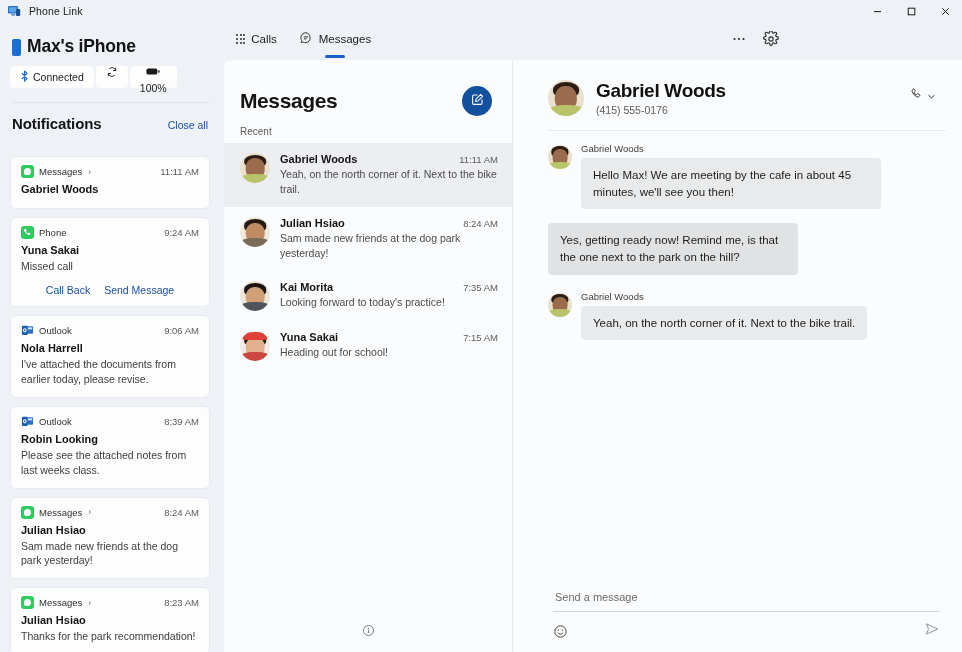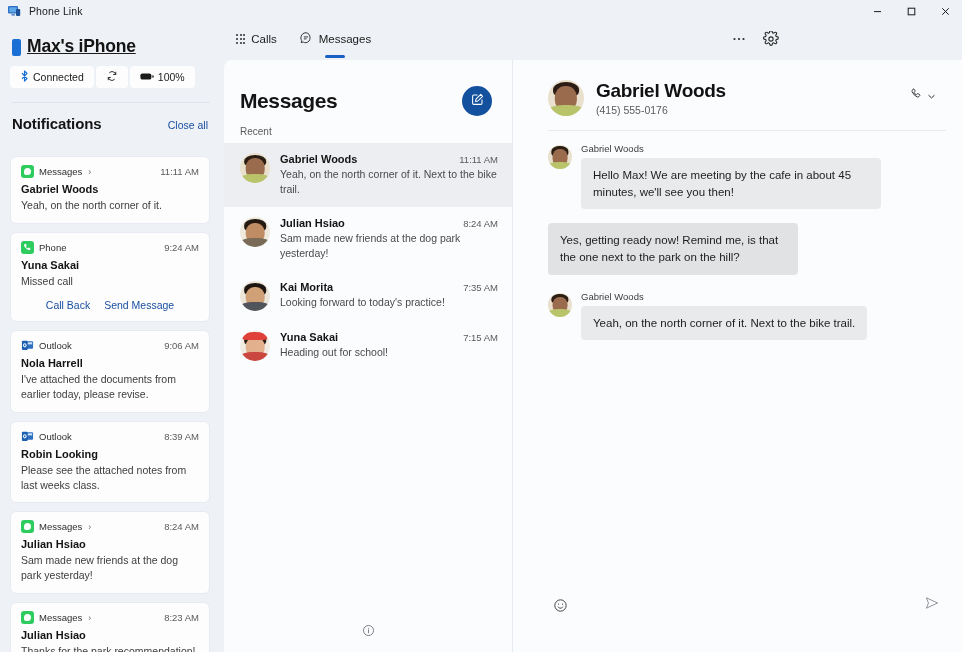--- a/index.html
+++ b/index.html
@@ -50,40 +50,39 @@
   }
 
   
   .left-pane {
     position: absolute; top: 22px; left: 0; width: 220px; height: 630px;
     background: #eef1f6;
   }
   .device-row {
     display: flex; align-items: center; gap: 6px;
     padding: 14px 0 0 12px;
-    text-decoration: underline;
   }
   .device-name {
     font-size: 17.5px; font-weight: 600; color: #141414; letter-spacing: -.2px;
   }
   .phone-glyph {
     width: 9px; height: 17px; border-radius: 2px; background: #1a6fd4; flex: 0 0 auto;
     margin-top: 2px;
   }
   .status-row {
     display: flex; align-items: center; gap: 0px;
     margin: 9px 0 0 10px;
   }
   .chip {
     display: flex; align-items: center; gap: 4px;
     height: 22px; padding: 0 10px;
     font-size: 10.5px; color: #1b1b1b;
     background: #fdfdfe; border-radius: 4px;
   }
-  .chip.sep { margin-left: 2px; }
+  .chip.sep { margin-left: 2px; flex-direction: column; }
   .divider-h {
     height: 1px; background: #dfe3ea; margin: 14px 10px 0 12px;
   }
   .notif-head {
     display: flex; align-items: baseline; justify-content: space-between;
     padding: 12px 12px 0 12px;
   }
   .notif-title { font-size: 15px; font-weight: 700; color: #141414; letter-spacing: -.1px; }
   .close-all { font-size: 10.5px; color: #1a4fa0; }
 
@@ -372,21 +371,20 @@
       <div class="notif-card">
         <div class="notif-top">
           <span class="notif-src">
             <span class="app-badge messages"></span>
             <span class="notif-src-label">Messages</span>
             <span class="chev">›</span>
           </span>
           <span class="notif-time">11:11 AM</span>
         </div>
         <div class="notif-sender">Gabriel Woods</div>
-        <div class="notif-body">Yeah, on the north corner of it.</div>
       </div>
 
       <div class="notif-card">
         <div class="notif-top">
           <span class="notif-src">
             <span class="app-badge phone">
               <svg width="13" height="13" viewBox="0 0 14 14" style="position:absolute;left:0;top:0">
                 <path d="M4.2 3.1c.3-.3.8-.3 1 .1l.8 1.2c.2.3.2.7-.1.9l-.5.4c-.1.1-.2.3-.1.5.3.7 1 1.4 1.7 1.7.2.1.4 0 .5-.1l.4-.5c.2-.3.6-.3.9-.1l1.2.8c.4.2.4.7.1 1l-.5.5c-.5.5-1.2.6-1.8.3A8 8 0 013.4 5.4c-.3-.6-.2-1.3.3-1.8z" fill="#fff"></path>
               </svg>
             </span>
@@ -658,20 +656,21 @@
         </span>
         <span class="msg-col">
           <span class="msg-author" style="display:block">Gabriel Woods</span>
           <span class="bubble">Yeah, on the north corner of it. Next to the bike trail.</span>
         </span>
       </div>
 
     </div>
 
     <div class="composer">
+      <input class="composer-input" type="text" placeholder="Send a message" style="">
       <div class="composer-row">
         <span class="composer-icon">
           <svg width="15" height="15" viewBox="0 0 18 18" fill="none" stroke="#3c3c3c" stroke-width="1.15">
             <circle cx="9" cy="9" r="6.8"></circle>
             <circle cx="6.6" cy="7.2" r=".75" fill="#3c3c3c" stroke="none"></circle>
             <circle cx="11.4" cy="7.2" r=".75" fill="#3c3c3c" stroke="none"></circle>
             <path d="M6.2 10.8c.7.9 1.7 1.4 2.8 1.4s2.1-.5 2.8-1.4" stroke-linecap="round"></path>
           </svg>
         </span>
         <span class="send-icon">

